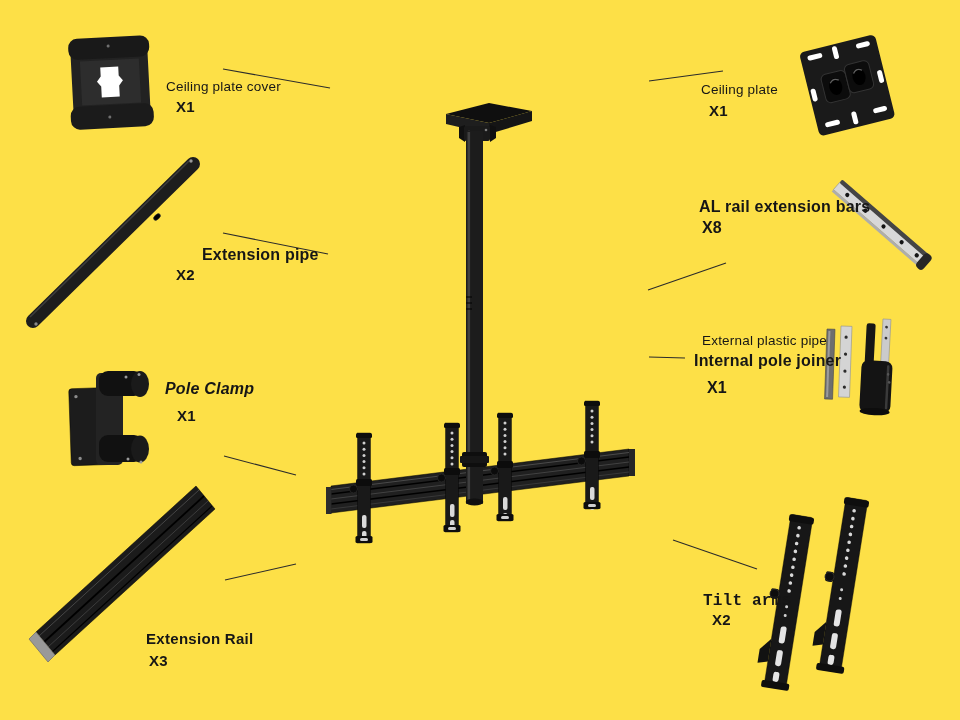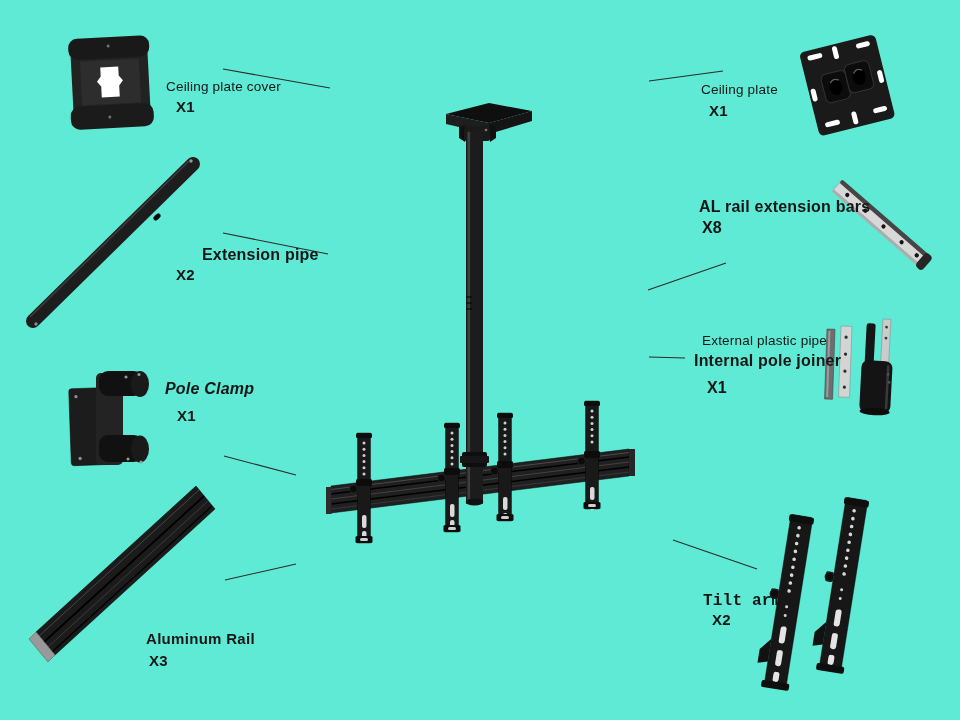--- a/index.html
+++ b/index.html
@@ -1,17 +1,17 @@
 <!DOCTYPE html>
 <html><head>
 <meta charset="utf-8">
 <style>
   html,body{margin:0;padding:0;background:#fff;}
   .canvas{
-    position:relative;width:960px;height:720px;background:#5eead4;overflow:hidden;
+    position:relative;width:960px;height:720px;background:#fde047;overflow:hidden;
     font-family:"Liberation Sans",sans-serif;color:#161616;
   }
   .diagram-svg{position:absolute;left:0;top:0;width:960px;height:720px;}
   .lbl{position:absolute;white-space:nowrap;line-height:1.1;}
   .reg{font-size:13.5px;font-weight:400;letter-spacing:.2px;}
   .bold{font-size:16px;font-weight:700;letter-spacing:.2px;}
   .qty{font-size:15px;font-weight:700;letter-spacing:.3px;}
 </style>
 </head>
 <body>
@@ -286,19 +286,19 @@
   <div class="lbl bold" style="left:699px;top:198px;">AL rail extension bars</div>
   <div class="lbl bold" style="left:702px;top:219px;">X8</div>
 
   <div class="lbl reg" style="left:702px;top:334px;">External plastic pipe</div>
   <div class="lbl bold" style="left:694px;top:352px;">Internal pole joiner</div>
   <div class="lbl bold" style="left:707px;top:379px;">X1</div>
 
   <div class="lbl bold" style="left:165px;top:380px;font-style:italic;">Pole Clamp</div>
   <div class="lbl qty" style="left:177px;top:408px;">X1</div>
 
-  <div class="lbl qty" style="left:146px;top:631px;">Aluminum Rail</div>
+  <div class="lbl qty" style="left:146px;top:631px;">Extension Rail</div>
   <div class="lbl qty" style="left:149px;top:653px;">X3</div>
 
   <div class="lbl bold" style="left:703px;top:593px;font-family:Liberation Mono, monospace;">Tilt arms</div>
   <div class="lbl qty" style="left:712px;top:612px;">X2</div>
 
 </div>
 
 </body></html>

